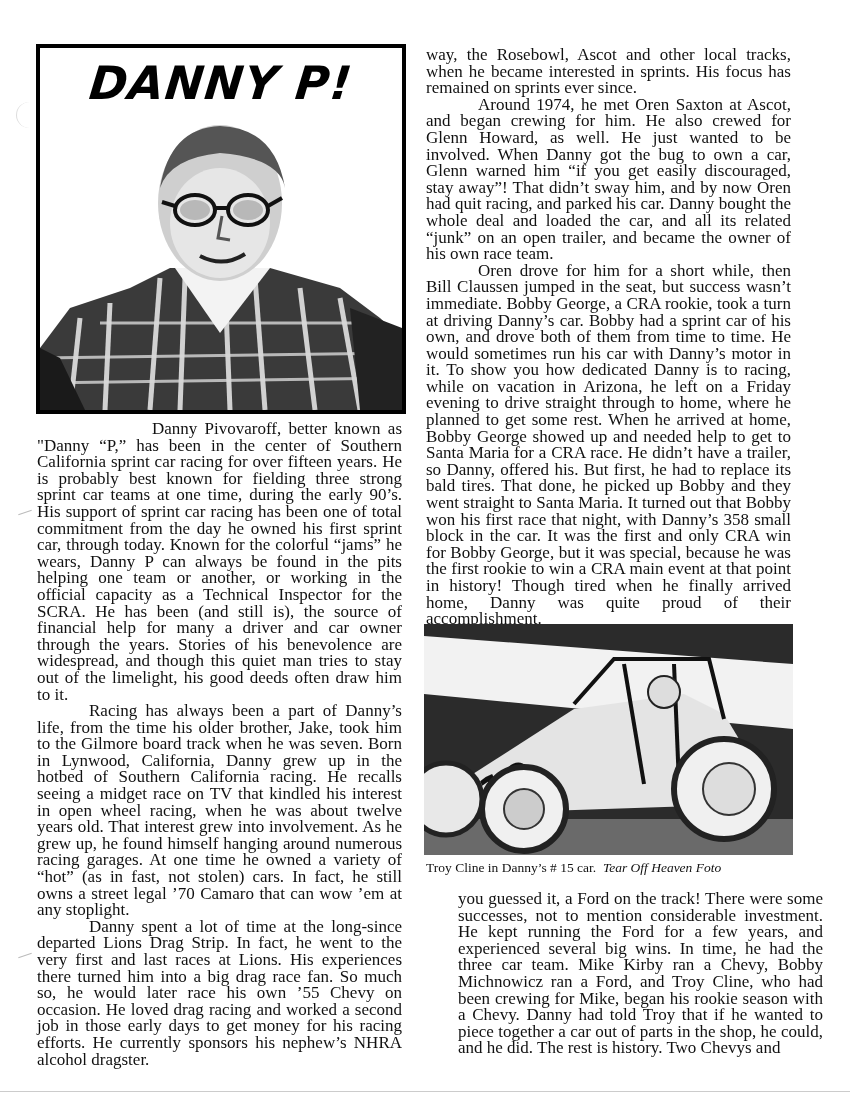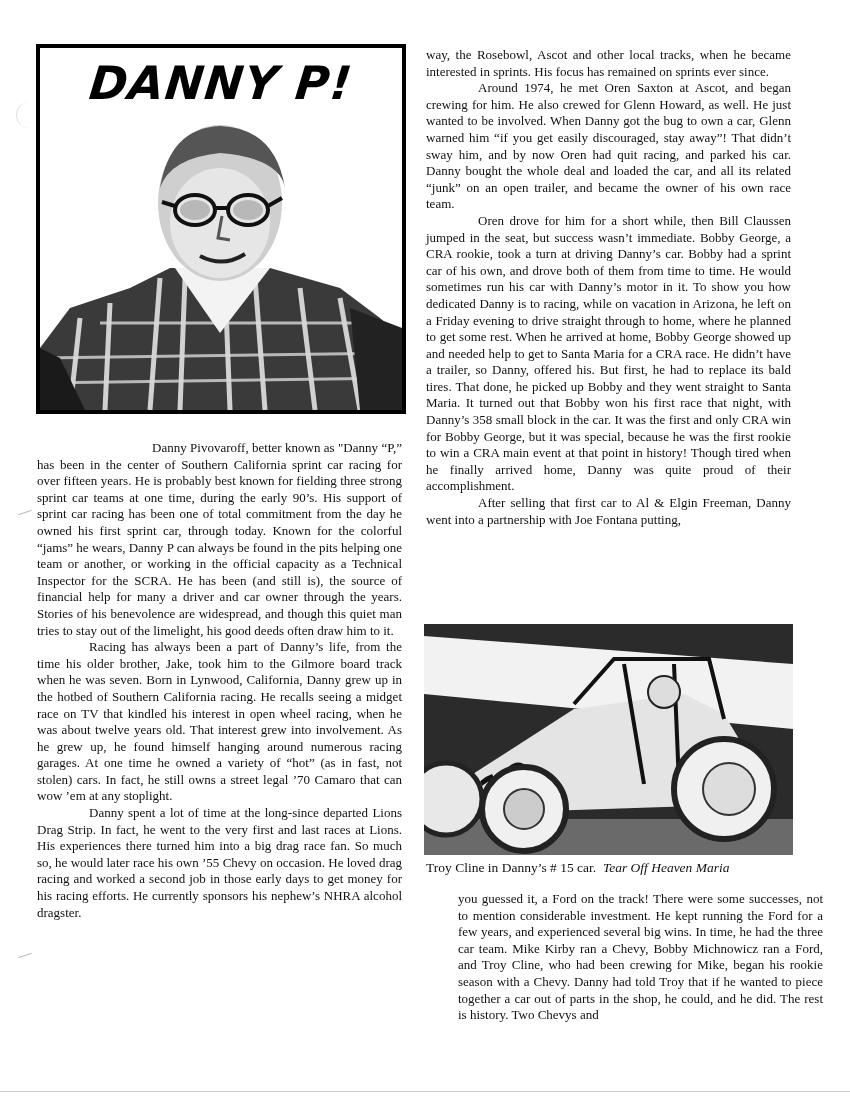--- a/index.html
+++ b/index.html
@@ -14,22 +14,22 @@
   .hole-tick { position: absolute; width: 14px; height: 1px; background: #bbb; transform: rotate(-18deg); }
 
   
   .portrait-frame { position: absolute; left: 36px; top: 44px; width: 362px; height: 362px;
                     border: 4px solid #000; background: #fff; overflow: hidden; }
   .portrait-title { position: absolute; left: 0; right: 0; top: 8px; text-align: center;
                     font-family: "DejaVu Sans", sans-serif; font-weight: bold; font-style: italic;
                     font-size: 46px; letter-spacing: 1px; color: #000; transform: skewX(-6deg); }
   .portrait-photo { position: absolute; left: 0; top: 70px; width: 362px; height: 292px; }
 
-  .col { position: absolute; font-size: 13px; line-height: 16.6px; text-align: justify; }
-  .col-left { left: 37px; top: 440px; width: 365px; }
+  .col { position: absolute; font-size: 17px; line-height: 16.6px; text-align: justify; }
+  .col-left { left: 37px; top: 421px; width: 365px; }
   .col-right-top { left: 426px; top: 47px; width: 365px; }
   .col-right-bottom { left: 426px; top: 891px; width: 365px; margin-left: 32px; }
   .col p { margin: 0; }
   .col p.indent { text-indent: 52px; }
   .col p.first-indent { text-indent: 115px; }
 
   .race-photo { position: absolute; left: 424px; top: 624px; width: 369px; height: 231px;
                 background: #2a2a2a; overflow: hidden; }
   .caption { position: absolute; left: 426px; top: 860px; font-size: 13.5px; color: #111; }
   .caption em { font-style: italic; }
@@ -131,21 +131,21 @@
         <circle cx="100" cy="185" r="42" fill="#f0f0f0" stroke="#222" stroke-width="6"></circle>
         <circle cx="100" cy="185" r="20" fill="#ccc" stroke="#333" stroke-width="2"></circle>
         <circle cx="300" cy="165" r="50" fill="#f0f0f0" stroke="#222" stroke-width="6"></circle>
         <circle cx="305" cy="165" r="26" fill="#ddd" stroke="#333" stroke-width="2"></circle>
         <circle cx="22" cy="175" r="36" fill="#e8e8e8" stroke="#222" stroke-width="5"></circle>
       </g>
     </svg>
   </div>
   <div class="caption">
     <span>Troy Cline in Danny’s # 15 car.</span>&nbsp;
-    <em>Tear Off Heaven Maria</em>
+    <em>Tear Off Heaven Foto</em>
   </div>
 
   <div class="col col-right-bottom">
     <p>you guessed it, a Ford on the track! There were some successes, not to mention considerable investment. He kept running the Ford for a few years, and experienced several big wins. In time, he had the three car team. Mike Kirby ran a Chevy, Bobby Michnowicz ran a Ford, and Troy Cline, who had been crewing for Mike, began his rookie season with a Chevy. Danny had told Troy that if he wanted to piece together a car out of parts in the shop, he could, and he did. The rest is history. Two Chevys and</p>
   </div>
 
   <div class="bottom-line"></div>
 </div>
 
 </body></html>

